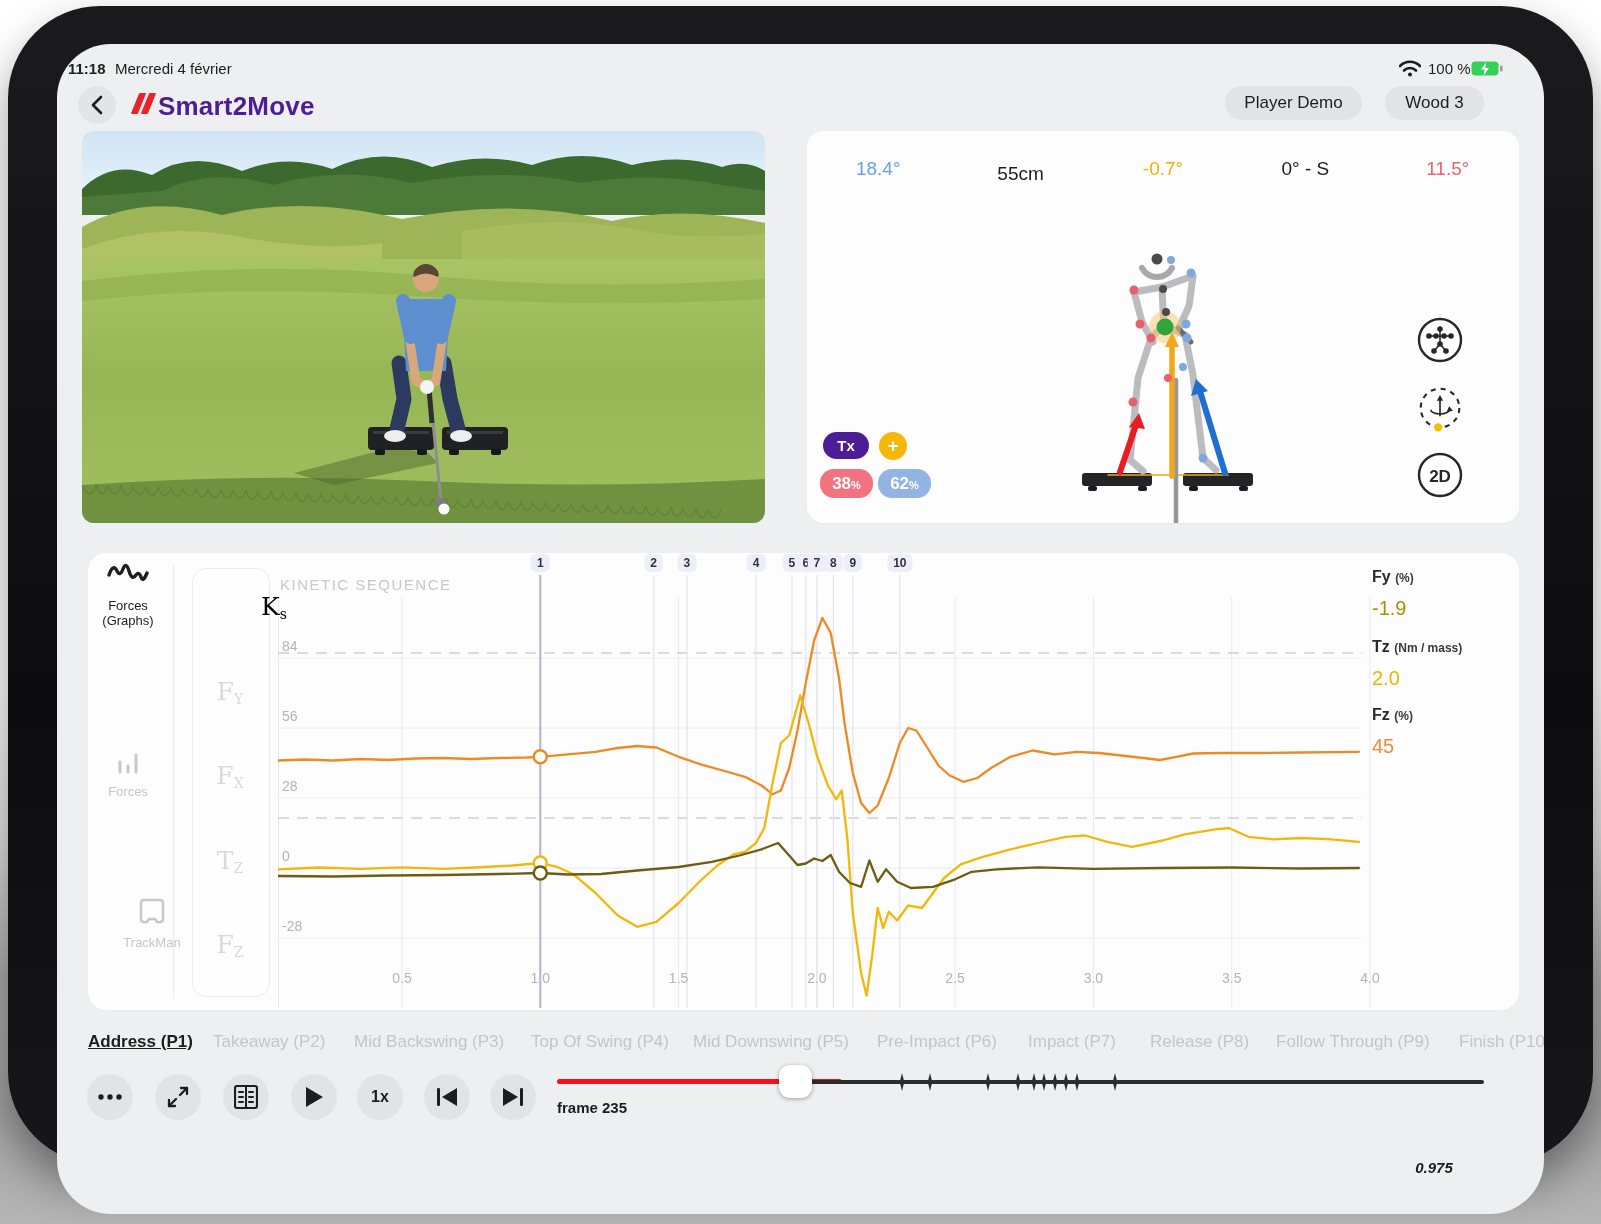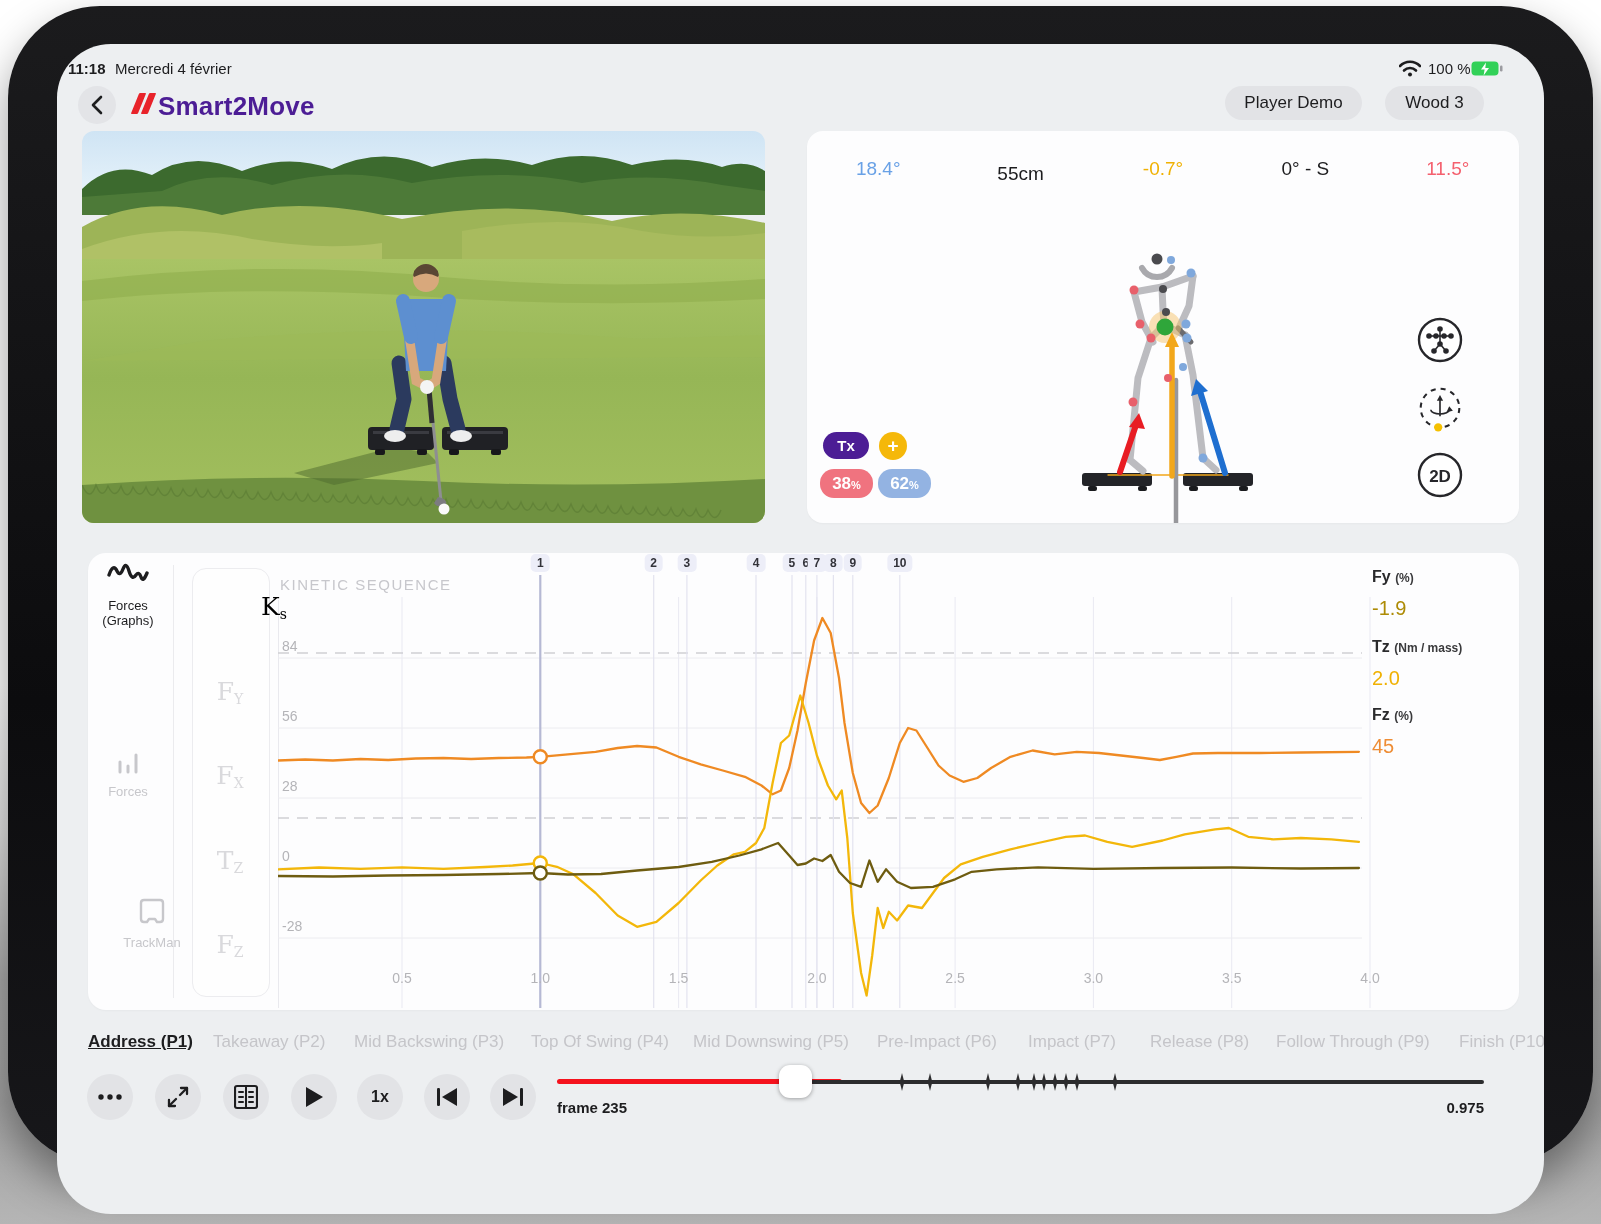--- a/index.html
+++ b/index.html
@@ -367,21 +367,21 @@
       <polygon points="461,0 463.3,9 461,18 458.7,9" fill="#2c2c2e"></polygon>
       <polygon points="477,0 479.3,9 477,18 474.7,9" fill="#2c2c2e"></polygon>
       <polygon points="487,0 489.3,9 487,18 484.7,9" fill="#2c2c2e"></polygon>
       <polygon points="498,0 500.3,9 498,18 495.7,9" fill="#2c2c2e"></polygon>
       <polygon points="509,0 511.3,9 509,18 506.7,9" fill="#2c2c2e"></polygon>
       <polygon points="520,0 522.3,9 520,18 517.7,9" fill="#2c2c2e"></polygon>
       <polygon points="558,0 560.3,9 558,18 555.7,9" fill="#2c2c2e"></polygon>
     </svg>
   <div class="abs" style="left:722px;top:1021px;width:33px;height:33px;border-radius:11px;background:#fff;box-shadow:0 1px 4px rgba(0,0,0,.35);"></div>
   <div class="abs mono-num" style="left:500px;top:1055px;">frame 235</div>
-  <div class="abs mono-num" style="left:1327px;top:1055px;width:100px;text-align:right;">0.975</div>
+  <div class="abs mono-num" style="left:1327px;top:1115px;width:100px;text-align:center;font-style:italic;">0.975</div>
 <div style="position: absolute; left: 31px; top: 516px; width: 80px; height: 90px; text-align: center;">
       <div><svg width="42" height="30" viewBox="0 0 42 30">
           <path d="M2 15 q4 -12 8 -4 q3 6 6 -2 q3 -8 6 2 q3 10 7 4 q3 -4 5 2 q2 6 6 -4" fill="none" stroke="#1d1d1f" stroke-width="3.4" stroke-linecap="round"></path>
         </svg></div>
       <div class="nav-label" style="color: rgb(29, 29, 31); margin-top: 4px;">Forces (Graphs)</div>
     </div>
     <div style="position: absolute; left: 31px; top: 706px; width: 80px; height: 90px; text-align: center;">
       <div><svg width="26" height="26" viewBox="0 0 26 26">
           <g stroke="#c7c7cb" stroke-width="3" stroke-linecap="round">
             <line x1="5" y1="12" x2="5" y2="22"></line>

